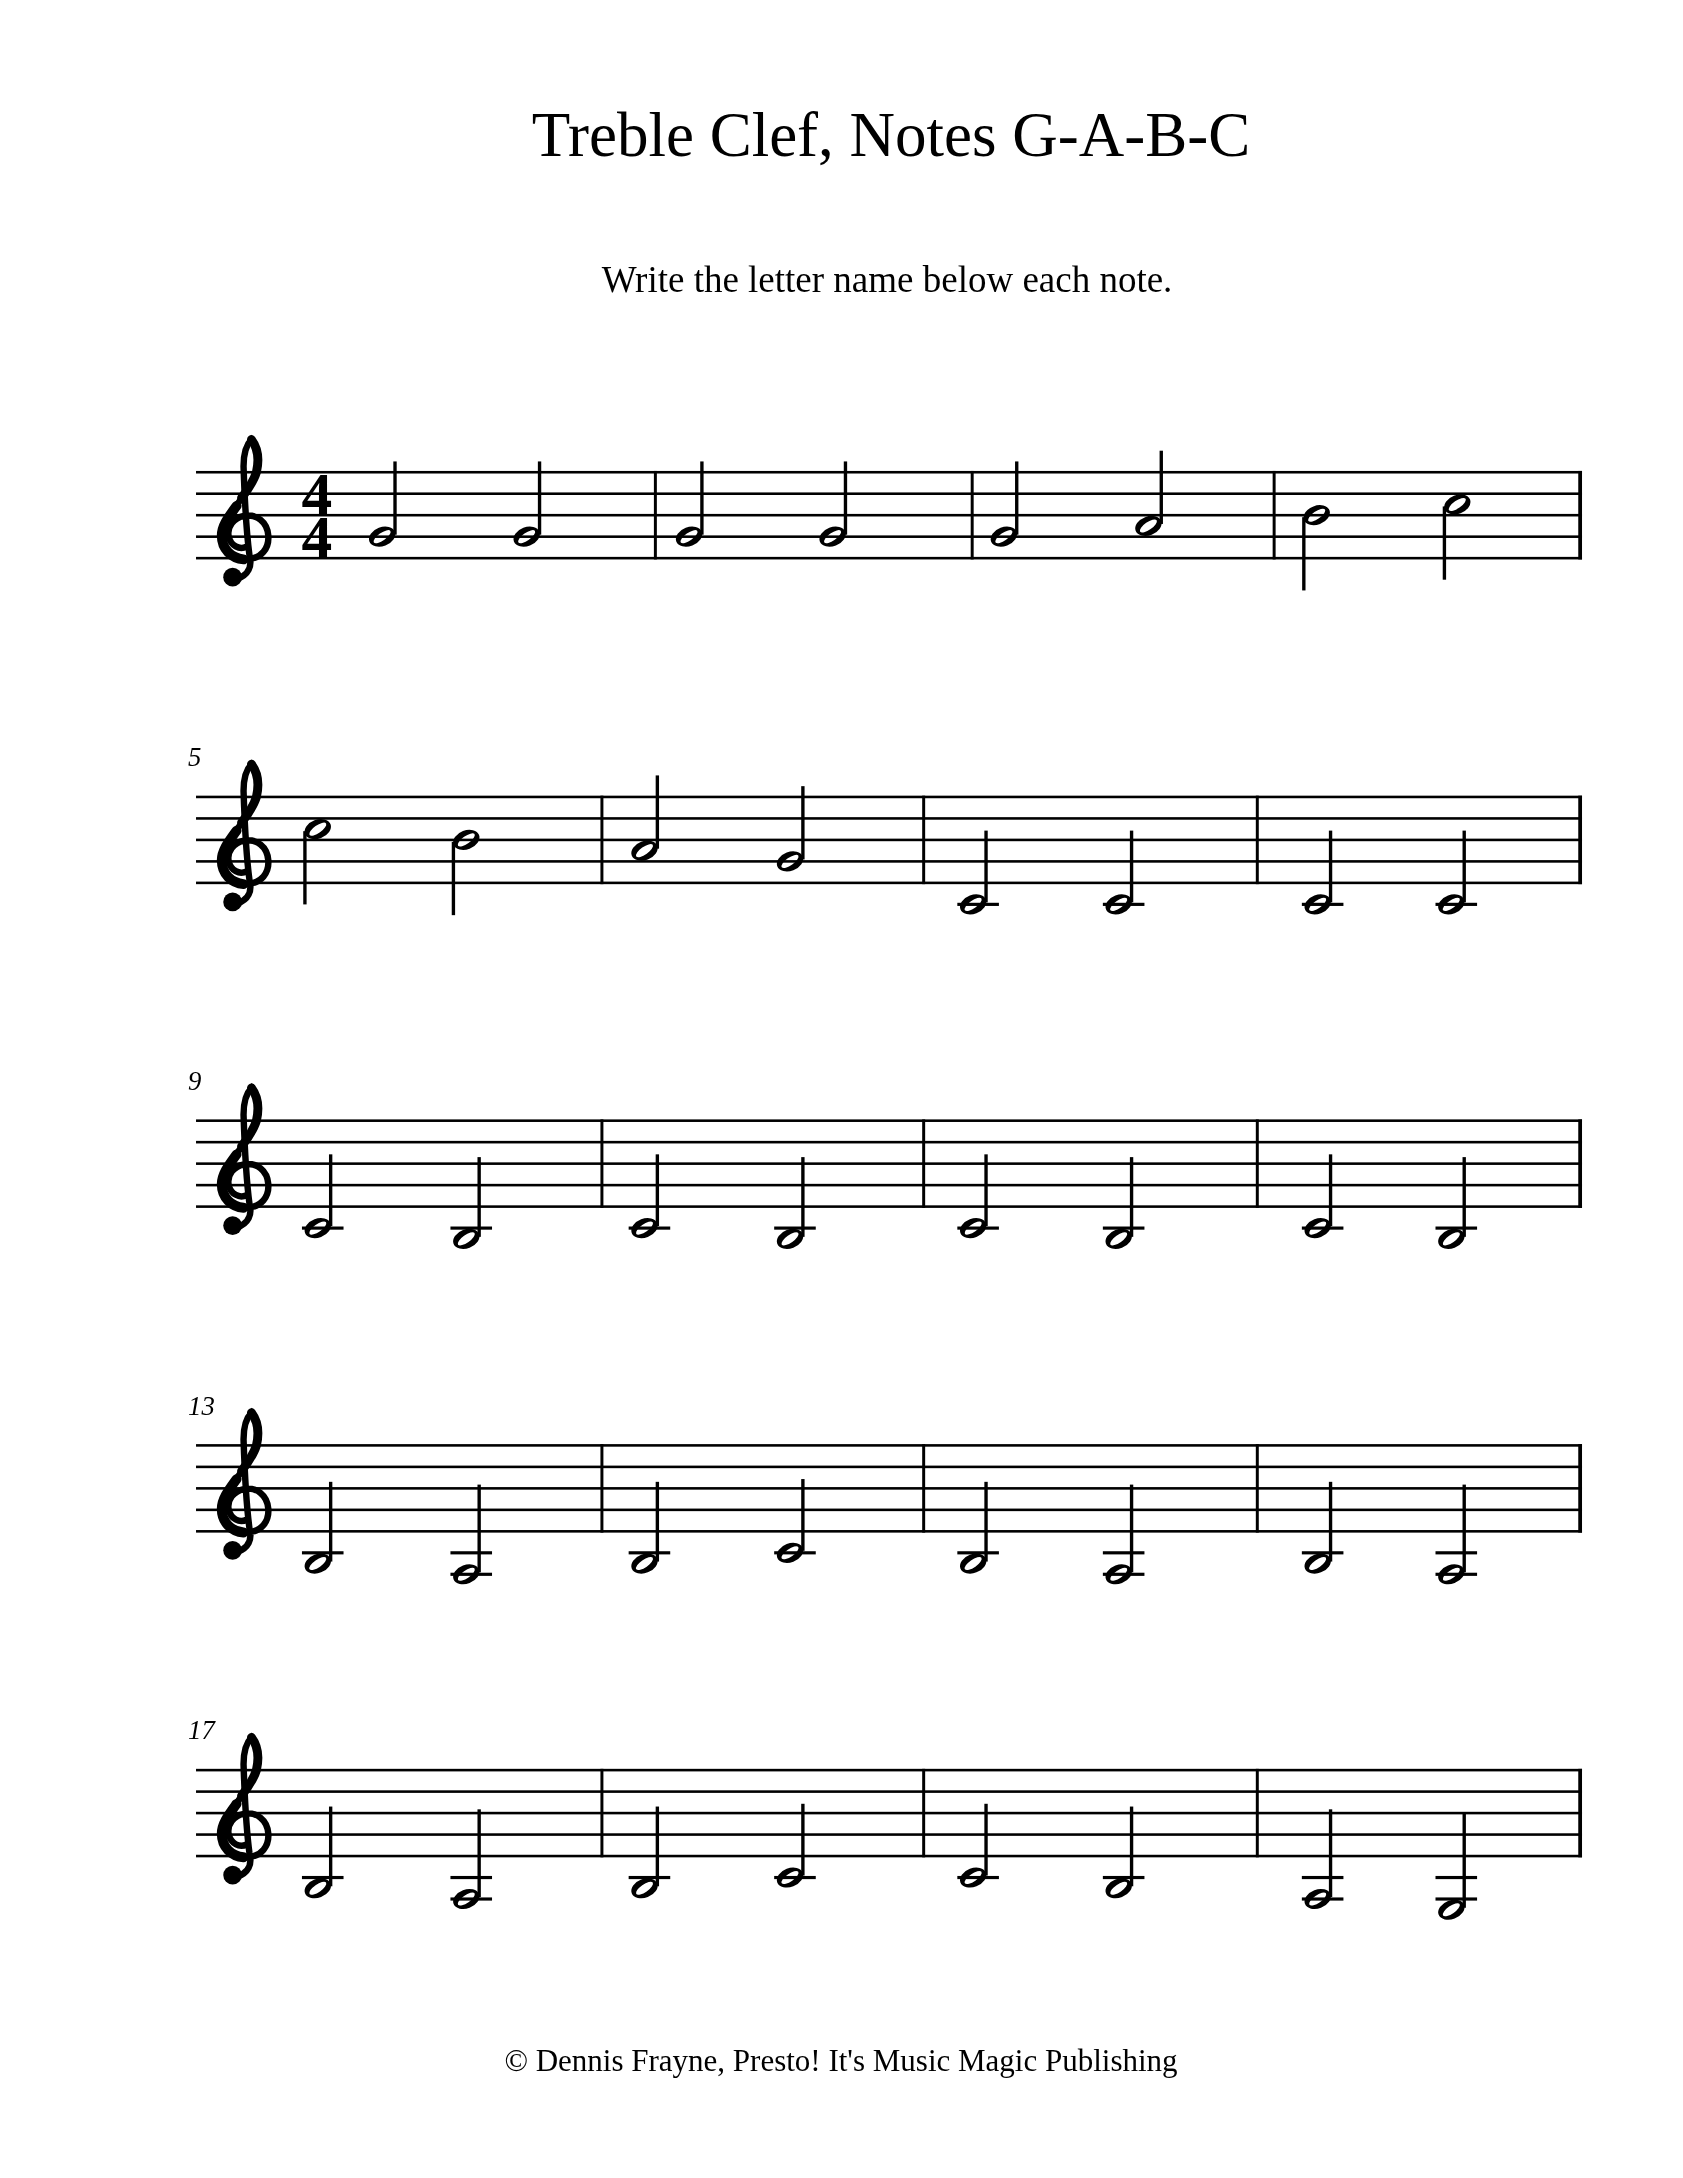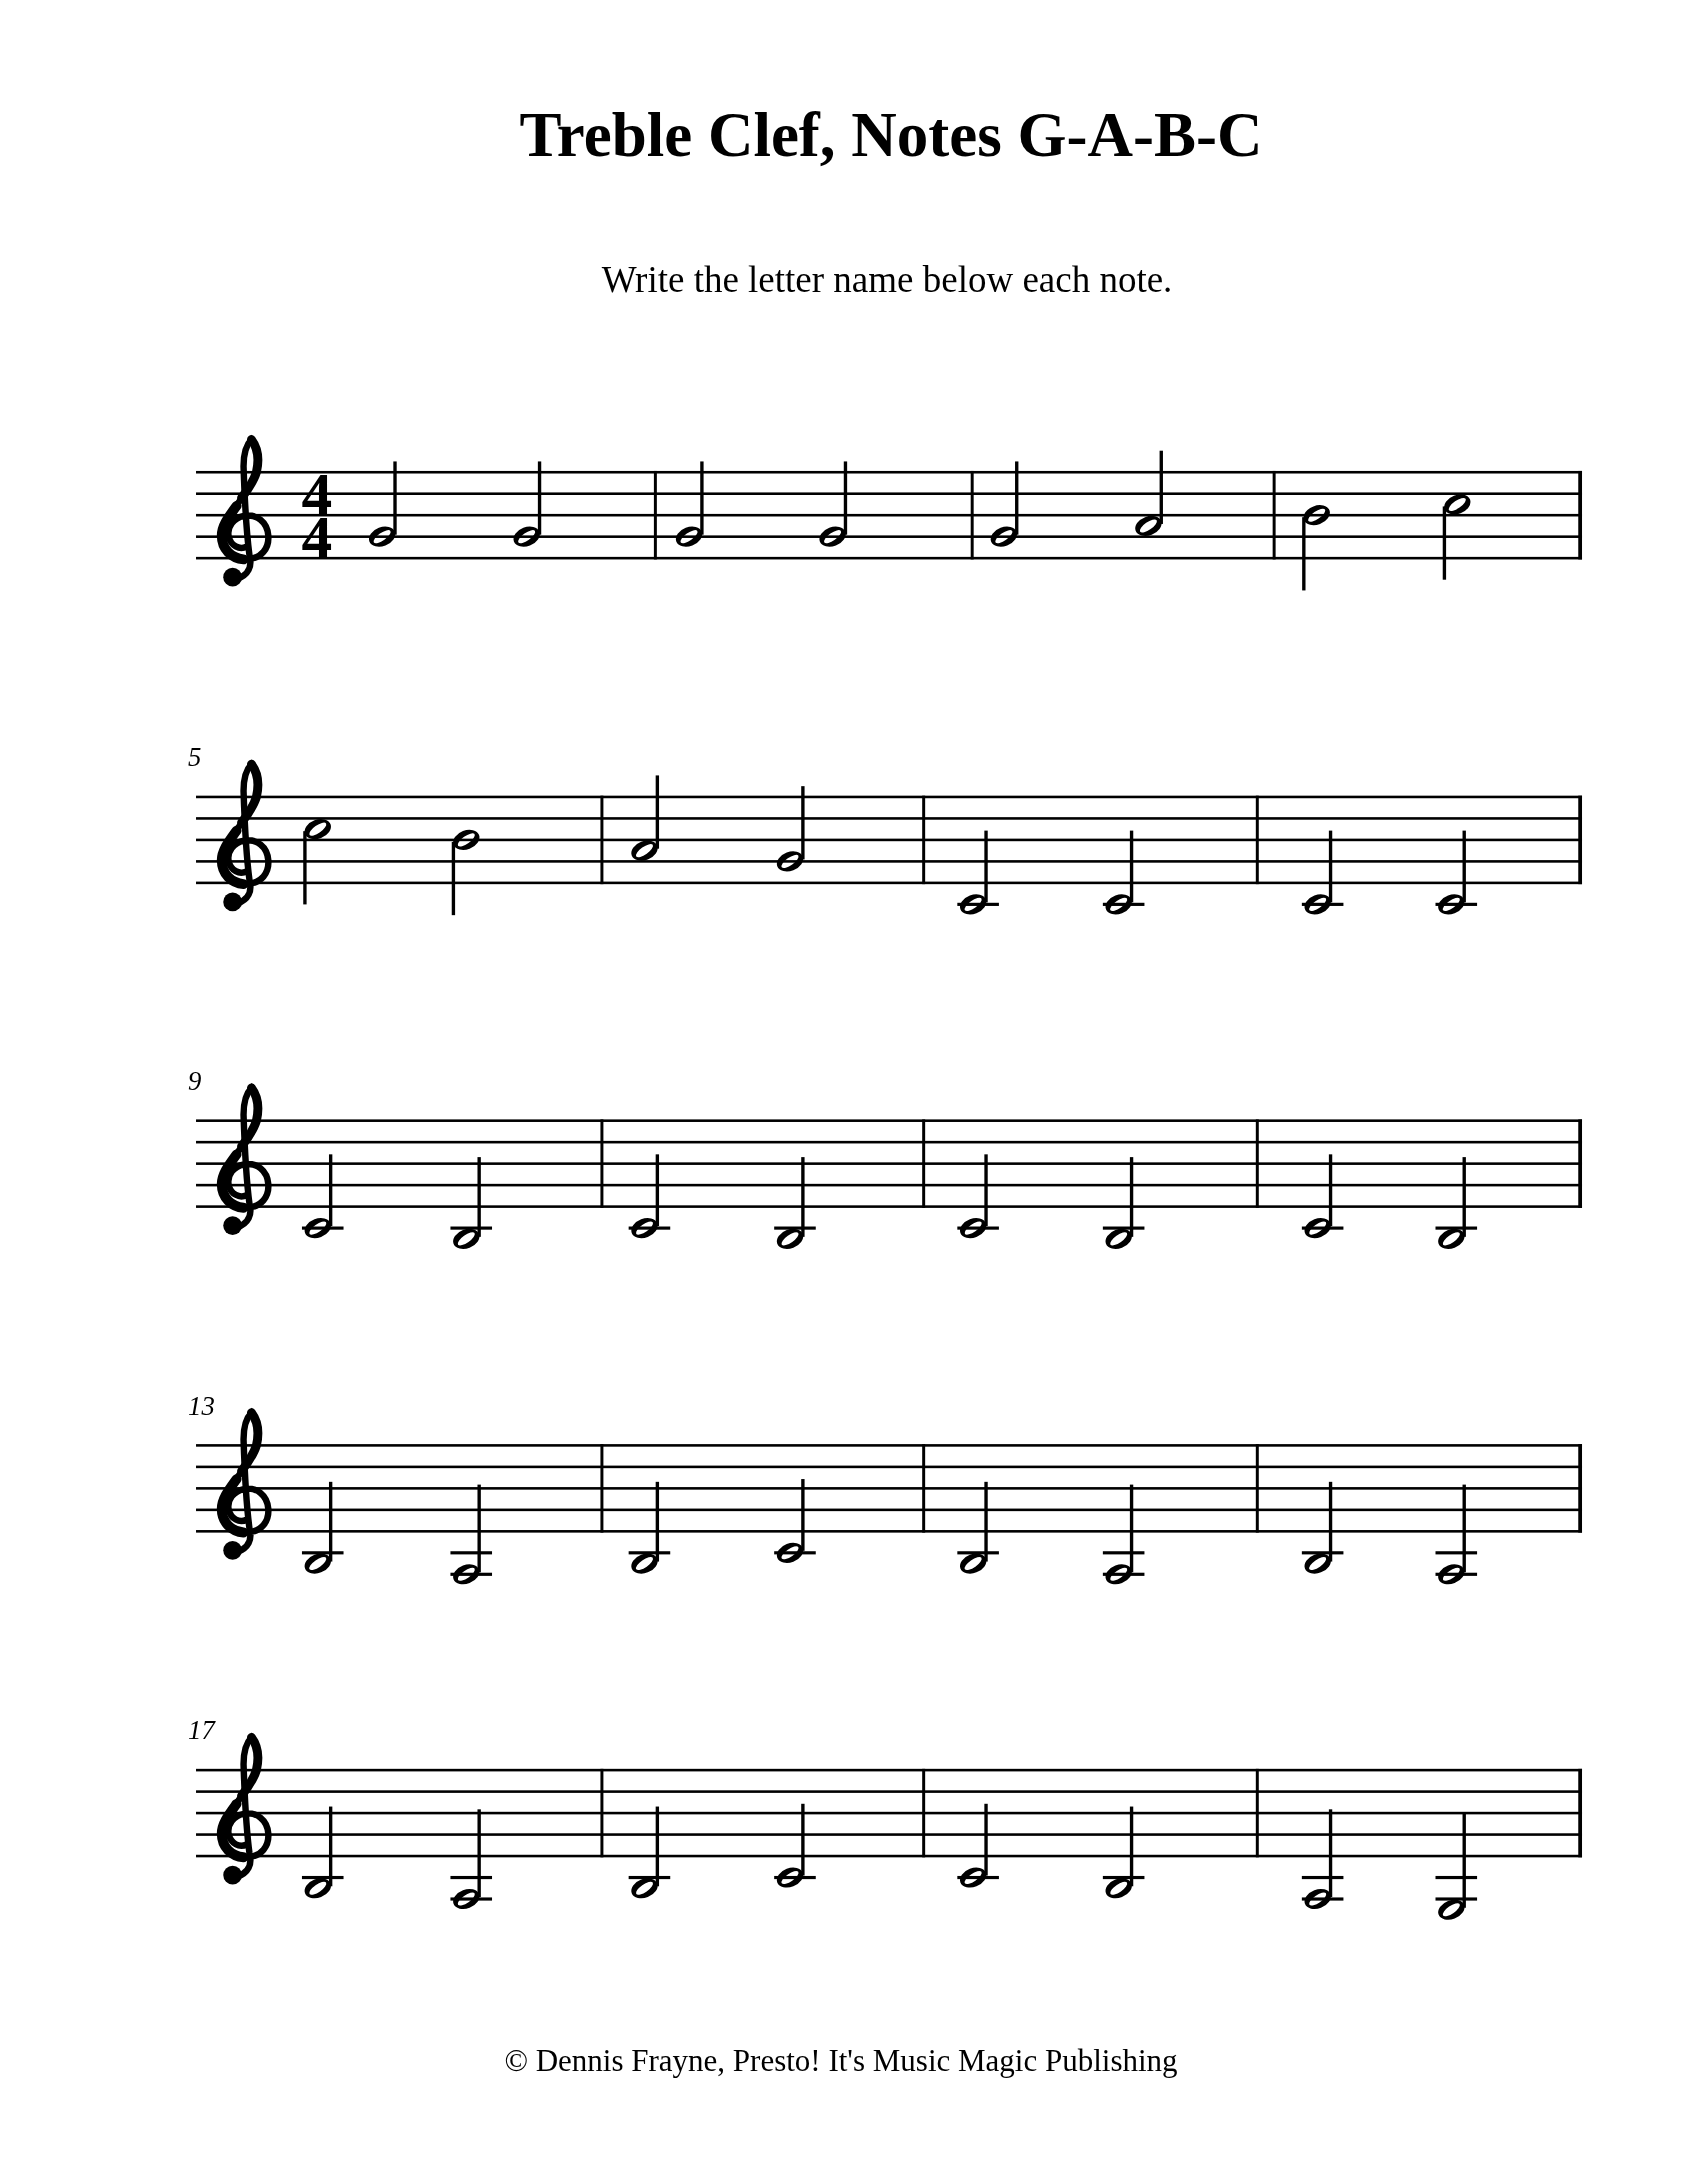--- a/index.html
+++ b/index.html
@@ -13,21 +13,21 @@
     position: relative;
     overflow: hidden;
     font-family: "Liberation Serif", serif;
     color: #000000;
   }
   .abs { position: absolute; white-space: nowrap; }
   .centered { transform: translateX(-50%); }
   #title {
     top: 99px; left: 891px;
     font-size: 63px;
-    font-weight: bold;
+    font-weight: normal;
   }
   #instruction {
     top: 258px; left: 857px;
     font-size: 37px;
     margin-left: 30px;
   }
   #footer {
     top: 2043px; left: 841px;
     font-size: 31px;
   }

